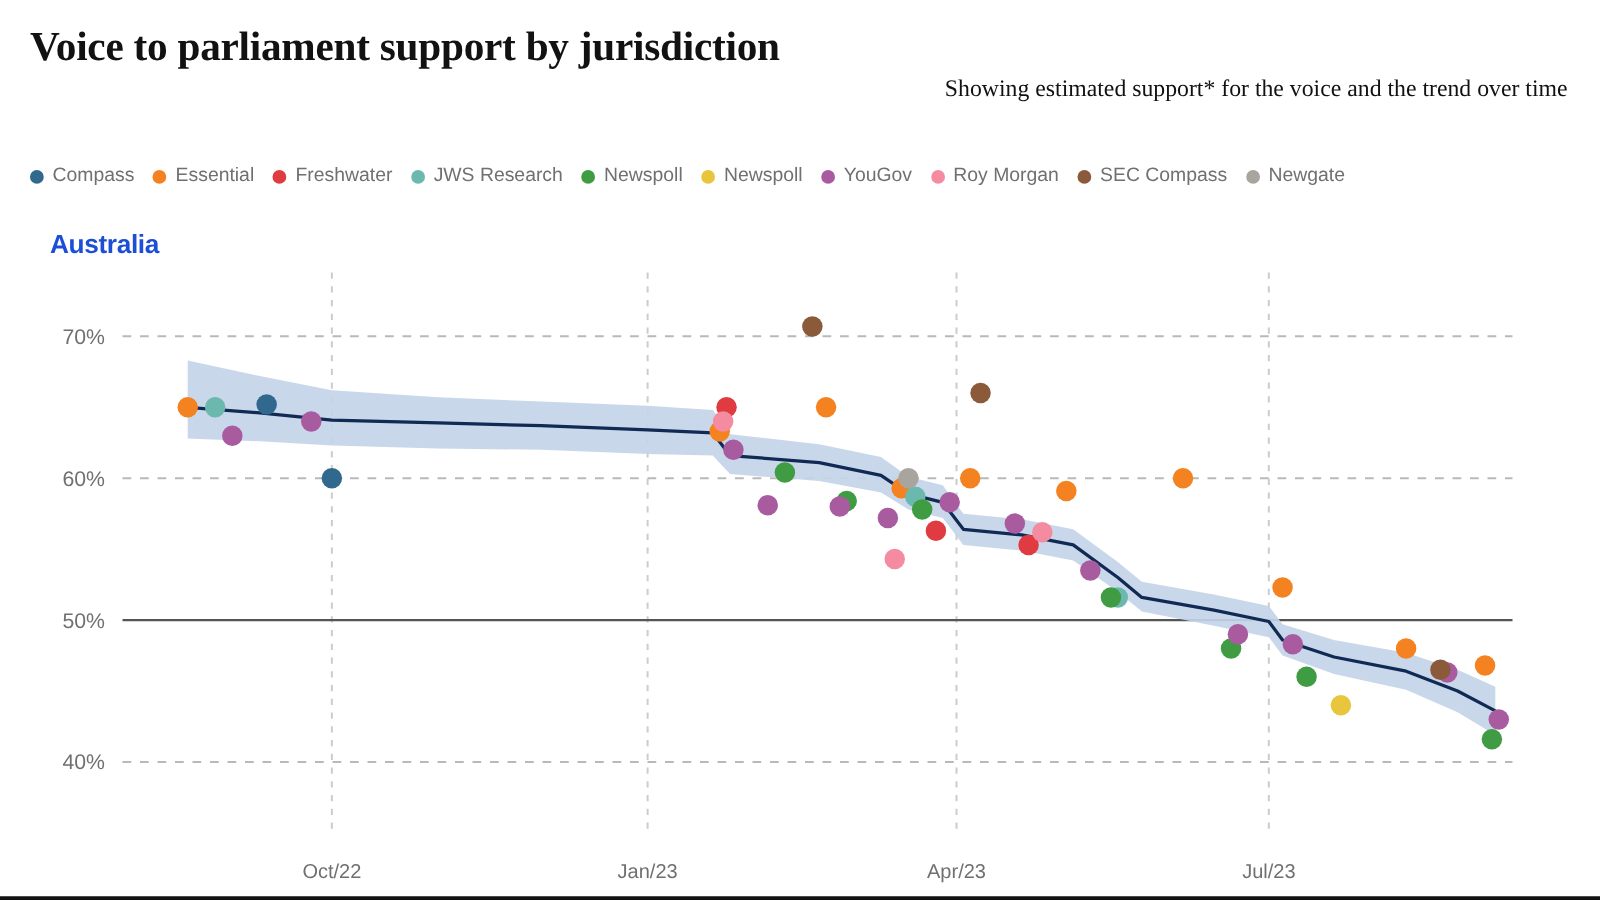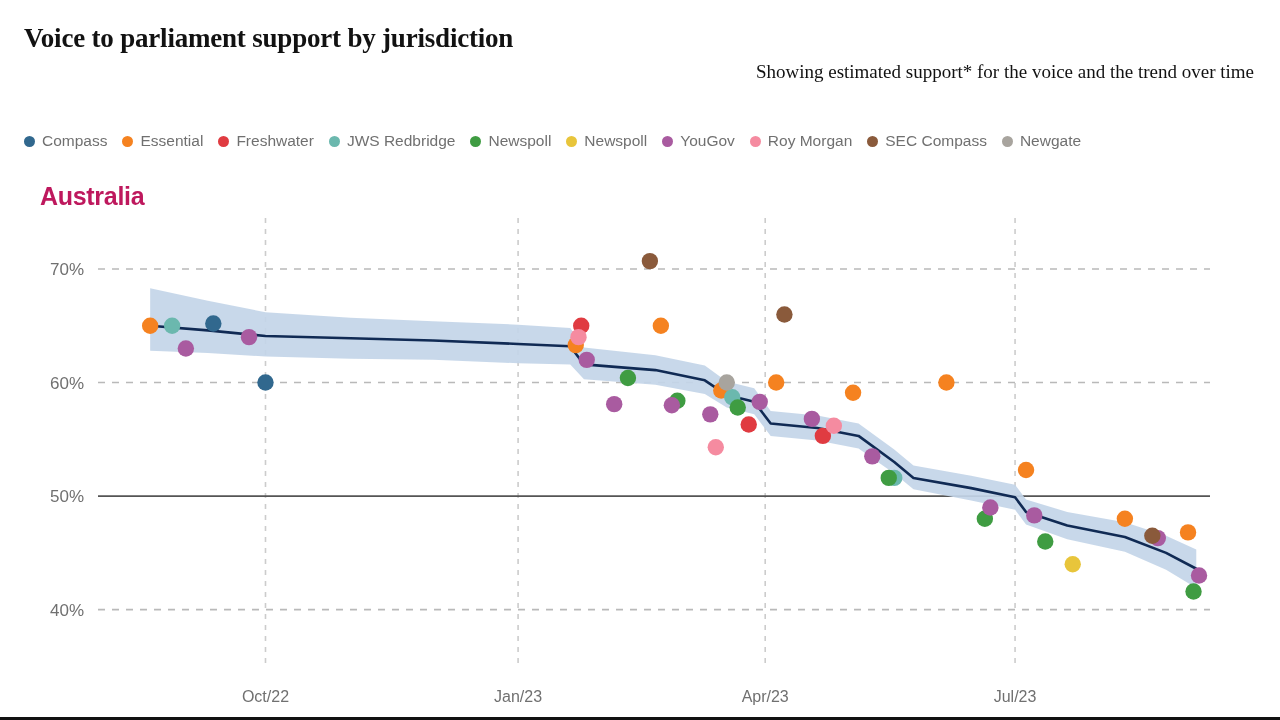--- a/index.html
+++ b/index.html
@@ -23,21 +23,21 @@
   
   .header {
     position: absolute;
     left: 24px;
     top: 22px;
     width: 1230px;
   }
   .chart-title {
     font-family: "Liberation Serif", serif;
     font-weight: bold;
-    font-size: 27px;
+    font-size: 33px;
     line-height: 32px;
     color: #121212;
     letter-spacing: -0.2px;
     margin: 0;
   }
   .chart-subtitle {
     font-family: "Liberation Serif", serif;
     font-size: 19px;
     line-height: 24px;
     color: #121212;
@@ -76,23 +76,23 @@
     line-height: 16px;
   }
 
   
   .panel-title {
     position: absolute;
     left: 40px;
     top: 181px;
     font-family: "Liberation Sans", sans-serif;
     font-weight: bold;
-    font-size: 25px;
+    font-size: 21px;
     line-height: 30px;
-    color: #be185d;
+    color: #1d4ed8;
     letter-spacing: -0.3px;
   }
 
   
   .plot-wrap {
     position: absolute;
     left: 0;
     top: 0;
     width: 1280px;
     height: 720px;
@@ -137,21 +137,21 @@
       <div class="legend-item">
         <span class="legend-dot" style="background: rgb(245, 130, 32);"></span>
         <span class="legend-label">Essential</span>
       </div>
       <div class="legend-item">
         <span class="legend-dot" style="background: rgb(224, 59, 65);"></span>
         <span class="legend-label">Freshwater</span>
       </div>
       <div class="legend-item">
         <span class="legend-dot" style="background: rgb(107, 184, 174);"></span>
-        <span class="legend-label">JWS Redbridge</span>
+        <span class="legend-label">JWS Research</span>
       </div>
       <div class="legend-item">
         <span class="legend-dot" style="background: rgb(63, 156, 66);"></span>
         <span class="legend-label">Newspoll</span>
       </div>
       <div class="legend-item">
         <span class="legend-dot" style="background: rgb(232, 197, 59);"></span>
         <span class="legend-label">Newspoll</span>
       </div>
       <div class="legend-item">

